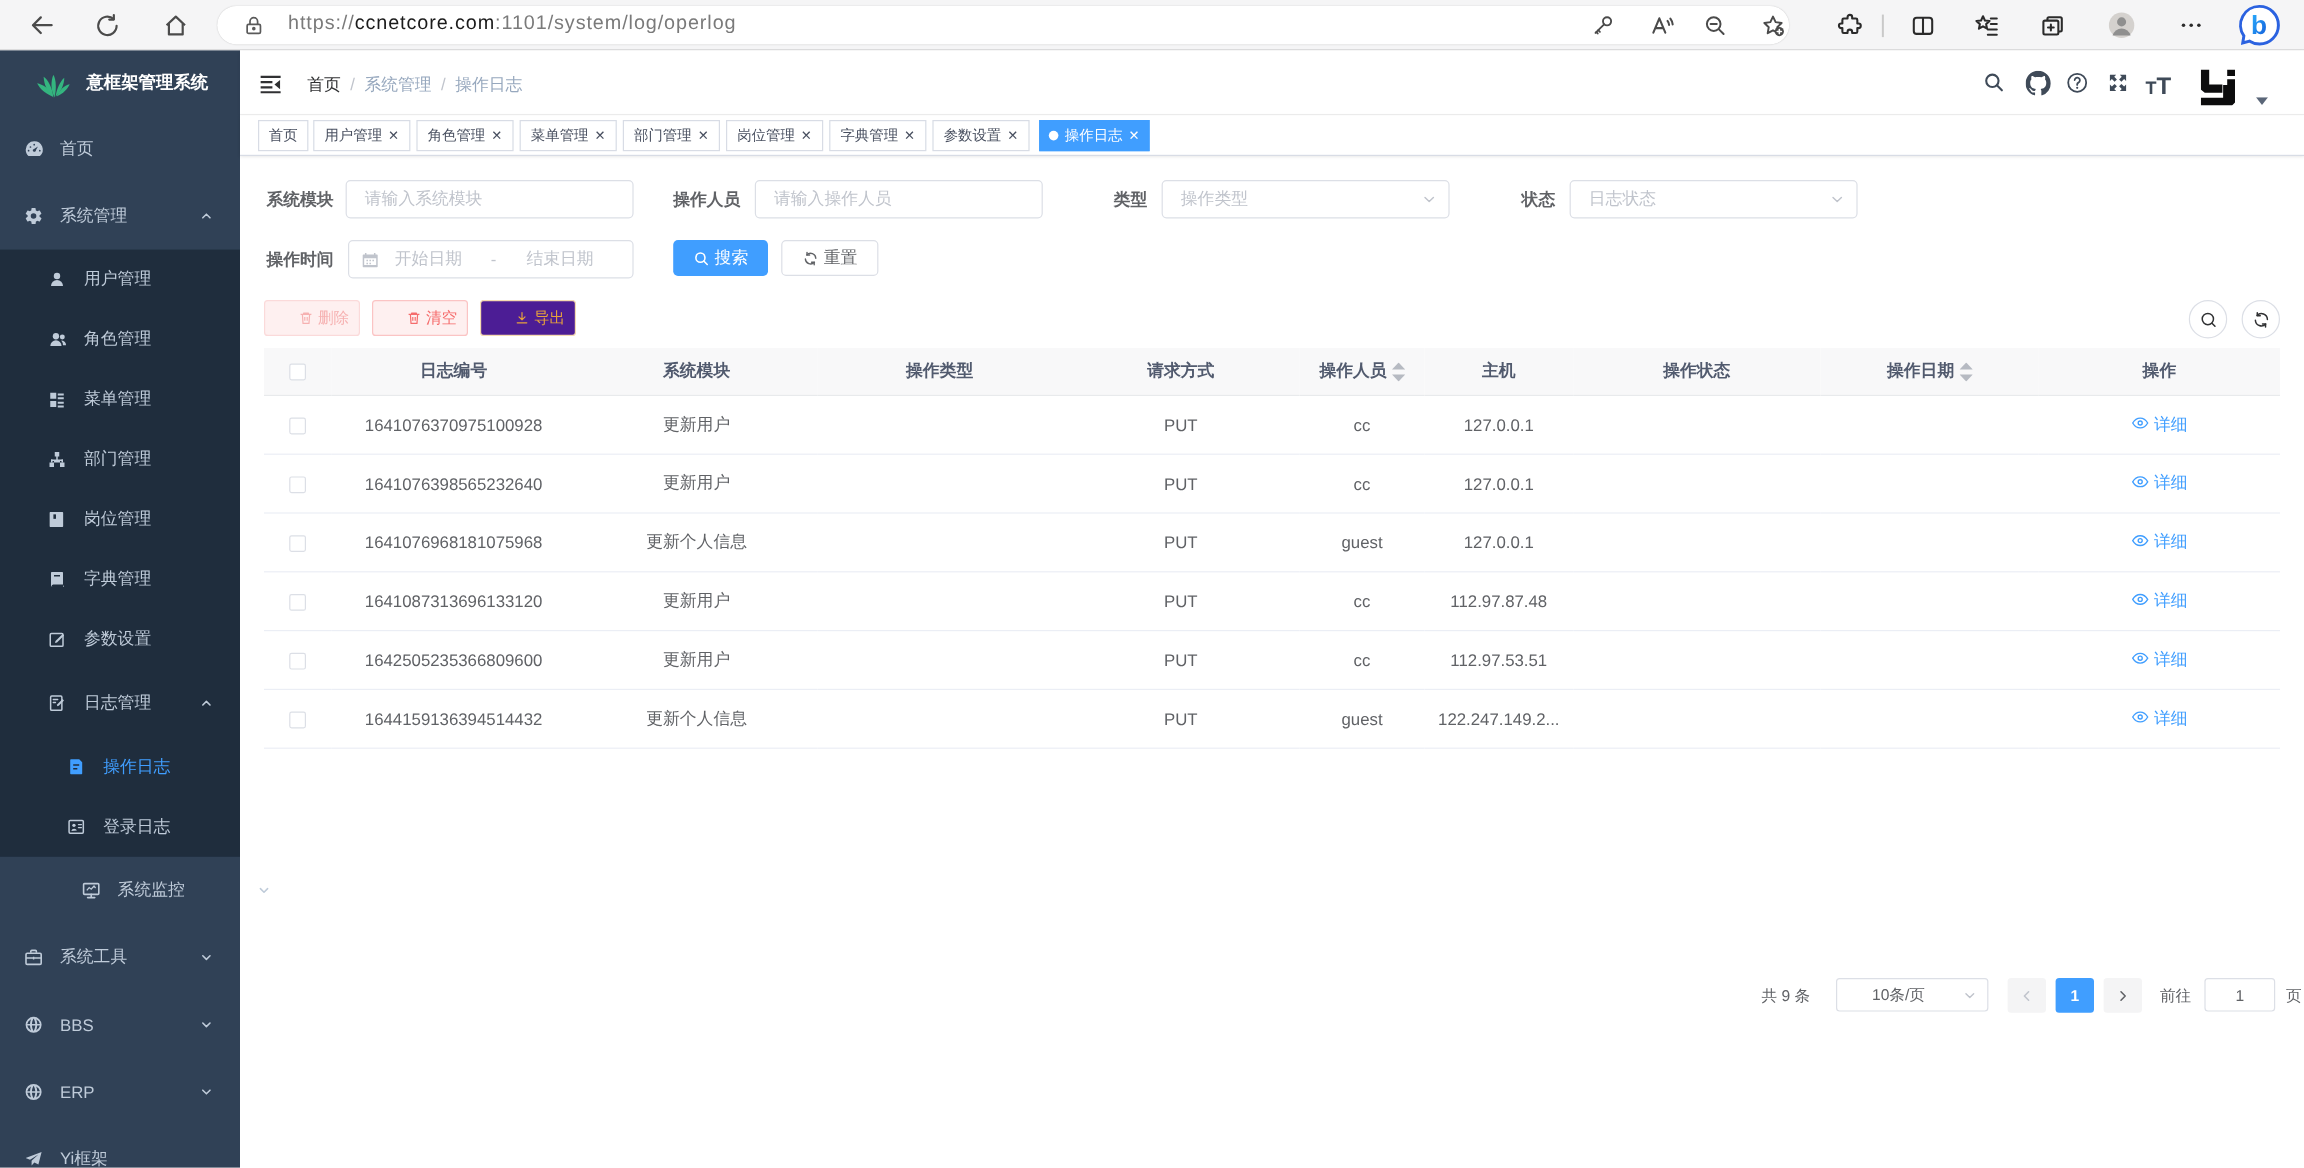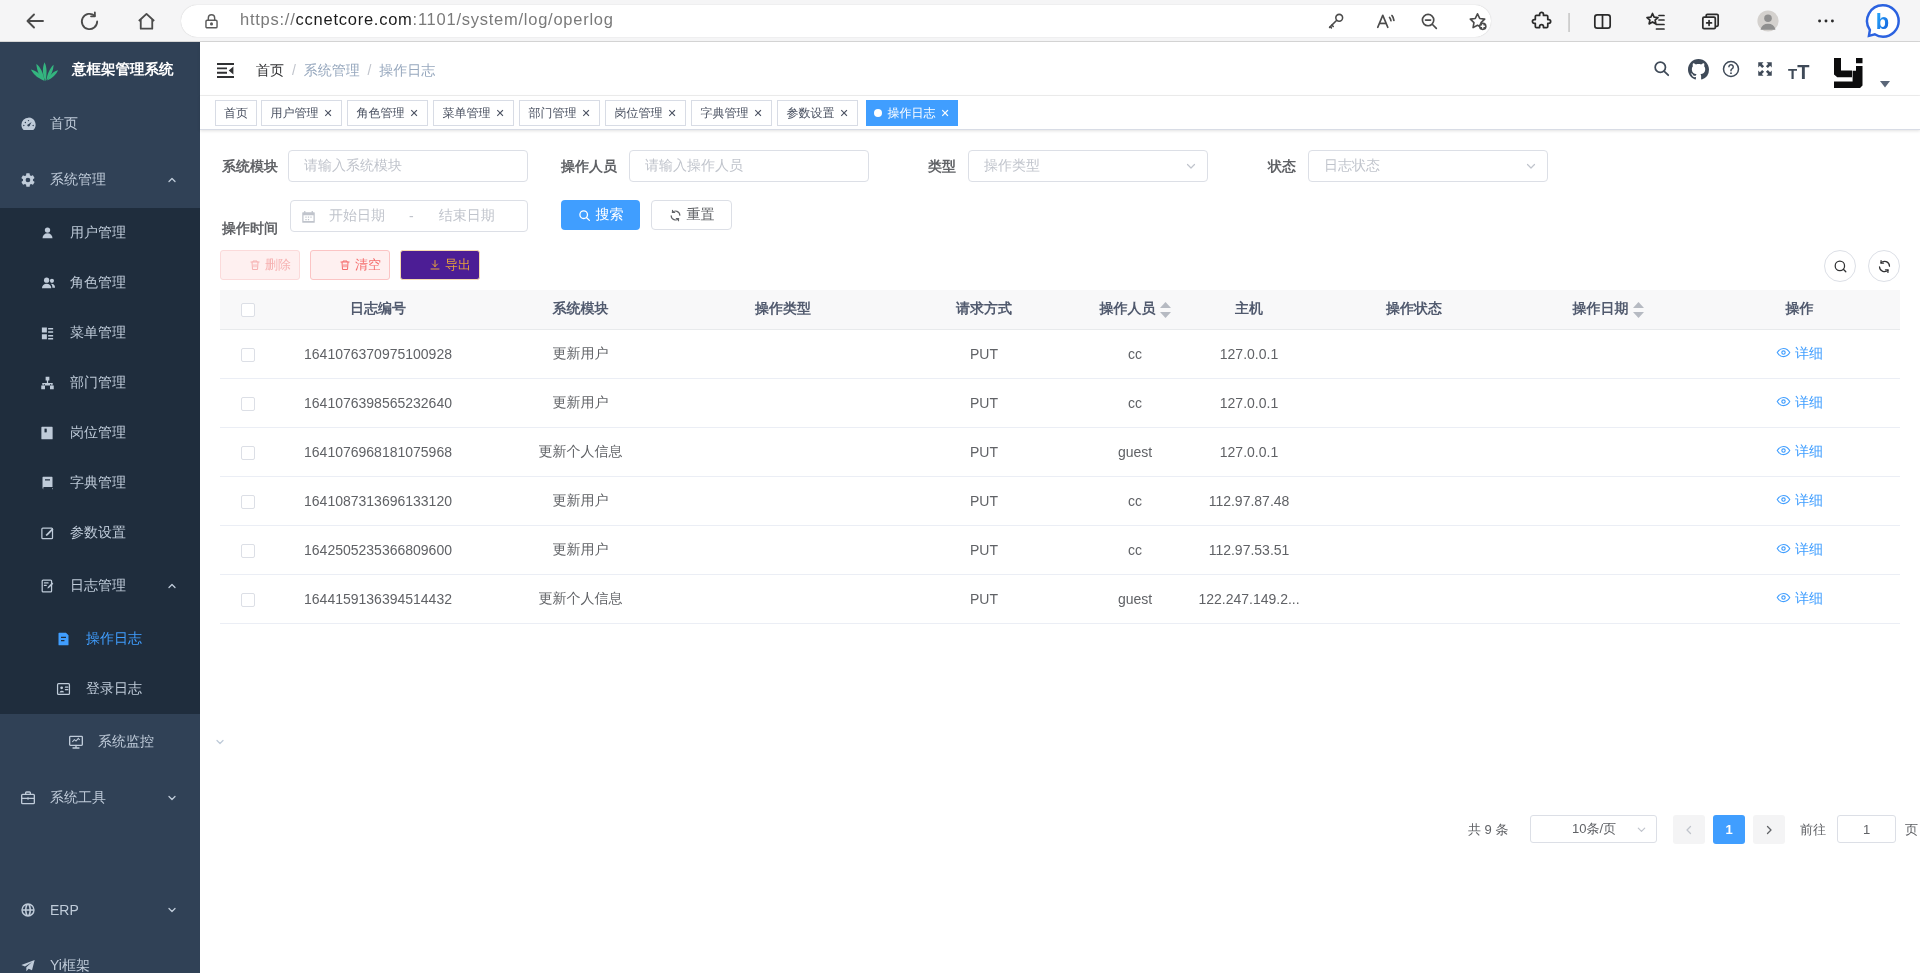--- a/index.html
+++ b/index.html
@@ -281,20 +281,29 @@
         <path d="m6 9 6 6 6-6"></path>
       </svg>
     </div>
   <div class="mi" style="top:728px;height:56px;padding-left:44px;">
       <svg style="left:20px;" width="16" height="16" viewBox="0 0 24 24" fill="none" stroke="#bfcbd9" stroke-width="2">
         <rect x="2.5" y="6.5" width="19" height="14" rx="1.5"></rect>
         <path d="M8.5 6V4.3A1.3 1.3 0 0 1 9.8 3h4.4a1.3 1.3 0 0 1 1.3 1.3V6"></path>
         <path d="M2.5 12.5h19M12 11v3.5" stroke-width="1.8"></path>
       </svg>
       <span class="txt" style="left:50px;">系统工具</span>
+      <svg class="caret" width="12" height="12" viewBox="0 0 24 24" fill="none" stroke="#bfcbd9" stroke-width="2.6" stroke-linecap="round" stroke-linejoin="round">
+        <path d="m6 9 6 6 6-6"></path>
+      </svg>
+    </div>
+  <div class="mi" style="top:784px;height:56px;">
+      <svg style="left:20px;" width="16" height="16" viewBox="0 0 24 24" fill="#bfcbd9">
+        <path d="M12 2a10 10 0 1 0 0 20 10 10 0 0 0 0-20Zm7.9 9h-3.4a15 15 0 0 0-1.3-6 8 8 0 0 1 4.7 6ZM12 4.1c.9 1.3 1.9 3.6 2.1 6.9H9.9c.2-3.3 1.2-5.6 2.1-6.9ZM4.1 13h3.4c.1 2.3.6 4.4 1.3 6a8 8 0 0 1-4.7-6Zm4.7-8c-.7 1.6-1.2 3.7-1.3 6H4.1a8 8 0 0 1 4.7-6Zm3.2 14.9c-.9-1.3-1.9-3.6-2.1-6.9h4.2c-.2 3.3-1.2 5.6-2.1 6.9Zm3.2-.9c.7-1.6 1.2-3.7 1.3-6h3.4a8 8 0 0 1-4.7 6Z"></path>
+      </svg>
+      <span class="txt" style="left:50px;">BBS</span>
       <svg class="caret" width="12" height="12" viewBox="0 0 24 24" fill="none" stroke="#bfcbd9" stroke-width="2.6" stroke-linecap="round" stroke-linejoin="round">
         <path d="m6 9 6 6 6-6"></path>
       </svg>
     </div>
   <div class="mi" style="top:840px;height:56px;text-decoration:underline;">
       <svg style="left:20px;" width="16" height="16" viewBox="0 0 24 24" fill="#bfcbd9">
         <path d="M12 2a10 10 0 1 0 0 20 10 10 0 0 0 0-20Zm7.9 9h-3.4a15 15 0 0 0-1.3-6 8 8 0 0 1 4.7 6ZM12 4.1c.9 1.3 1.9 3.6 2.1 6.9H9.9c.2-3.3 1.2-5.6 2.1-6.9ZM4.1 13h3.4c.1 2.3.6 4.4 1.3 6a8 8 0 0 1-4.7-6Zm4.7-8c-.7 1.6-1.2 3.7-1.3 6H4.1a8 8 0 0 1 4.7-6Zm3.2 14.9c-.9-1.3-1.9-3.6-2.1-6.9h4.2c-.2 3.3-1.2 5.6-2.1 6.9Zm3.2-.9c.7-1.6 1.2-3.7 1.3-6h3.4a8 8 0 0 1-4.7 6Z"></path>
       </svg>
       <span class="txt" style="left:50px;">ERP</span>
       <svg class="caret" width="12" height="12" viewBox="0 0 24 24" fill="none" stroke="#bfcbd9" stroke-width="2.6" stroke-linecap="round" stroke-linejoin="round">
@@ -368,21 +377,21 @@
       </svg>
     </div>
   <div class="flabel" style="left:1238px;top:158px;width:58px;">状态</div>
   <div class="finput" style="left:1308px;top:150px;width:240px;">
       <span class="ph">日志状态</span>
       <svg class="car" width="12" height="12" viewBox="0 0 24 24" fill="none" stroke="#c0c4cc" stroke-width="2.4" stroke-linecap="round" stroke-linejoin="round">
         <path d="m5 9 7 7 7-7"></path>
       </svg>
     </div>
 
-  <div class="flabel" style="left:220px;top:220px;width:58px;">操作时间</div>
+  <div class="flabel" style="left:220px;top:208px;width:58px;">操作时间</div>
   <div class="finput" style="left:290px;top:200px;width:238px;">
     <svg style="margin-left:10px;" width="15" height="15" viewBox="0 0 24 24" fill="#c0c4cc">
         <path d="M5 3h2v2h10V3h2v2h2a1 1 0 0 1 1 1v15a1 1 0 0 1-1 1H3a1 1 0 0 1-1-1V6a1 1 0 0 1 1-1h2V3Zm-1 7v9h16v-9H4Zm3 2h2v2H7v-2Zm4 0h2v2h-2v-2Zm4 0h2v2h-2v-2Zm-8 4h2v2H7v-2Zm4 0h2v2h-2v-2Z"></path>
       </svg>
     <span style="margin-left:13px;">开始日期</span>
       <span style="margin:0 0 0 24px;">-</span>
       <span style="margin-left:25px;">结束日期</span>
   </div>
   <div class="btn" style="left:561px;top:200px;width:79px;height:30px;background:#409eff;color:#fff;">
     <svg width="13" height="13" viewBox="0 0 24 24" fill="none" stroke="#fff" stroke-width="2.4">
@@ -552,21 +561,21 @@
           <td></td>
           <td><span class="detail"><svg style="vertical-align:-2px;" width="15" height="15" viewBox="0 0 24 24" fill="none" stroke="#409eff" stroke-width="1.8">
                 <path d="M2 12s3.8-6.5 10-6.5S22 12 22 12s-3.8 6.5-10 6.5S2 12 2 12Z"></path>
                 <circle cx="12" cy="12" r="2.7"></circle>
               </svg> 详细</span></td>
         </tr>
   </tbody>
     </table>
 
   <div class="pg" style="left:1468px;top:821px;">共 9 条</div>
-  <div class="pgbox" style="left:1530px;top:815px;width:127px;height:28px;border:1px solid #dcdfe6;background:#fff;color:#606266;font-size:13px;justify-content:flex-start;padding-left:41px;">10条/页<svg style="position:absolute;right:9px;" width="11" height="11" viewBox="0 0 24 24" fill="none" stroke="#c0c4cc" stroke-width="2.6" stroke-linecap="round" stroke-linejoin="round">
+  <div class="pgbox" style="left:1530px;top:815px;width:127px;height:28px;border:1px solid #dcdfe6;background:#fff;color:#606266;font-size:13px;justify-content:flex-start;padding-left:29px;">10条/页<svg style="position:absolute;right:9px;" width="11" height="11" viewBox="0 0 24 24" fill="none" stroke="#c0c4cc" stroke-width="2.6" stroke-linecap="round" stroke-linejoin="round">
         <path d="m5 9 7 7 7-7"></path>
       </svg></div>
   <div class="pgbox" style="left:1673px;top:815px;width:32px;height:29px;background:#f4f4f5;">
       <svg width="12" height="12" viewBox="0 0 24 24" fill="none" stroke="#c0c4cc" stroke-width="2.6" stroke-linecap="round" stroke-linejoin="round">
         <path d="M15 5l-7 7 7 7"></path>
       </svg>
     </div>
   <div class="pgbox" style="left:1713px;top:815px;width:32px;height:29px;background:#409eff;color:#fff;font-size:13px;font-weight:bold;">1</div>
   <div class="pgbox" style="left:1753px;top:815px;width:32px;height:29px;background:#f4f4f5;">
       <svg width="12" height="12" viewBox="0 0 24 24" fill="none" stroke="#606266" stroke-width="2.6" stroke-linecap="round" stroke-linejoin="round">

